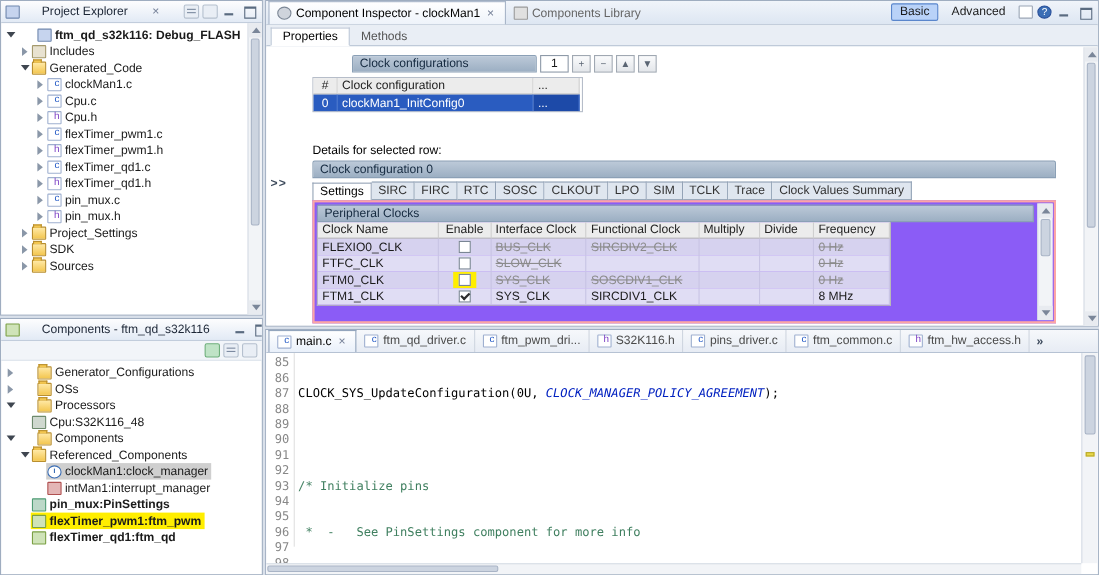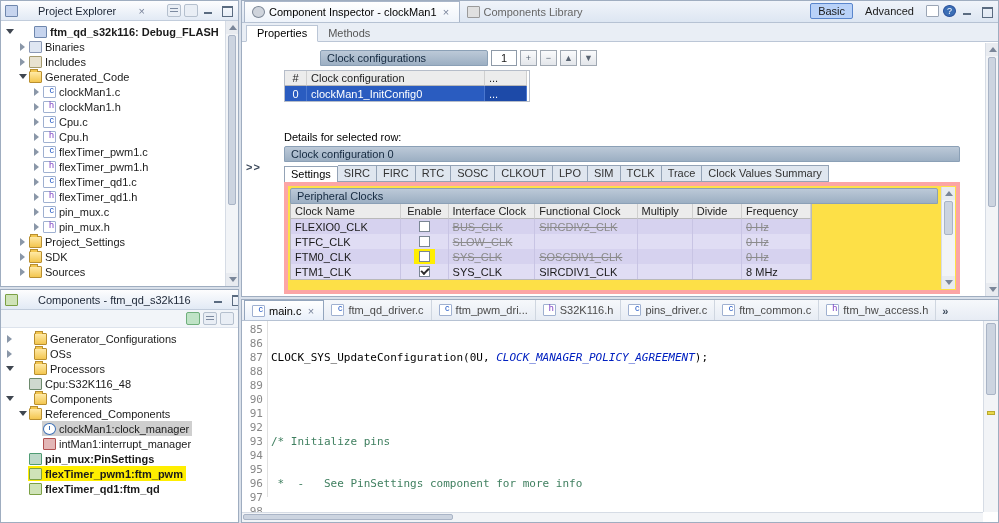--- a/index.html
+++ b/index.html
@@ -87,21 +87,21 @@
   .chead .ccell { background:#ececec; border-bottom:1px solid #b9b9b9; color:#222; }
   .w-idx { width:22px; justify-content:center; } .w-name { width:178px; } .w-more { width:42px; }
   .crow.sel .ccell { background:#2a5cc0; color:#fff; border-right-color:#4a77cf; }
   .crow.sel .ccell.w-more { background:#1d4aa8; }
   .details-label { position:absolute; left:42px; top:88px; color:#000; }
   .config-bar { position:absolute; left:42px; top:103px; width:676px; }
   .ctabs { position:absolute; left:42px; top:122px; display:flex; align-items:flex-end; }
   .ctab { padding:1px 6px 2px; border:1px solid #94a3b6; border-left:none; background:#dfe6ef; color:#333; white-space:nowrap; }
   .ctab:first-child { border-left:1px solid #94a3b6; }
   .ctab.active { background:#fff; border-bottom:1px solid #fff; margin-bottom:-1px; color:#000; }
-  .tabbox { position:absolute; left:42px; top:139px; width:676px; bottom:2px; border:4px solid #fca5a5; background:#fde047; }
+  .tabbox { position:absolute; left:42px; top:139px; width:676px; bottom:2px; border:2px solid #fca5a5; background:#8b5cf6; }
   .peri-bar { margin:2px 18px 0 2px; }
   .peri-table { margin:0 18px 0 2px; border:1px solid #b9b9b9; border-top:none; width:522px; }
   .prow { display:flex; height:15px; background:#d6d2ef; }
   .prow.alt { background:#e0ddf4; }
   .prow.head { background:#ececec; }
   .pcell { padding:0 4px; border-right:1px solid #c8c4e4; display:flex; align-items:center; overflow:hidden; white-space:nowrap; height:100%; }
   .prow.head .pcell { border-right:1px solid #cfcfcf; border-bottom:1px solid #b9b9b9; color:#222; }
   .c0{width:112px;} .c1{width:48px; justify-content:center;text-align:center;} .c2{width:88px;} .c3{width:104px;} .c4{width:56px;} .c5{width:50px;} .c6{width:70px;}
   .struck { color:#8b8b8b; text-decoration:line-through; }
   .cb { width:11px; height:11px; background:#fff; border:1px solid #7a8694; flex:none; }
@@ -147,50 +147,36 @@
     <div class="trow ind0">
         <span class="tw exp"></span>
         <span class="hit">
           <span class="ti proj"></span>
           <span class="b">ftm_qd_s32k116: Debug_FLASH</span>
         </span>
       </div>
     <div class="trow ind1">
         <span class="tw col"></span>
         <span class="hit">
-          <span class="ti bin"></span>
-          <span>Binaries</span>
-        </span>
-      </div>
-    <div class="trow ind1">
-        <span class="tw col"></span>
-        <span class="hit">
           <span class="ti inc"></span>
           <span>Includes</span>
         </span>
       </div>
     <div class="trow ind1">
         <span class="tw exp"></span>
         <span class="hit">
           <span class="ti folder"></span>
           <span>Generated_Code</span>
         </span>
       </div>
     <div class="trow ind2">
         <span class="tw col"></span>
         <span class="hit">
           <span class="ti cf"></span>
           <span>clockMan1.c</span>
-        </span>
-      </div>
-    <div class="trow ind2">
-        <span class="tw col"></span>
-        <span class="hit">
-          <span class="ti hf"></span>
-          <span>clockMan1.h</span>
         </span>
       </div>
     <div class="trow ind2">
         <span class="tw col"></span>
         <span class="hit">
           <span class="ti cf"></span>
           <span>Cpu.c</span>
         </span>
       </div>
     <div class="trow ind2">

